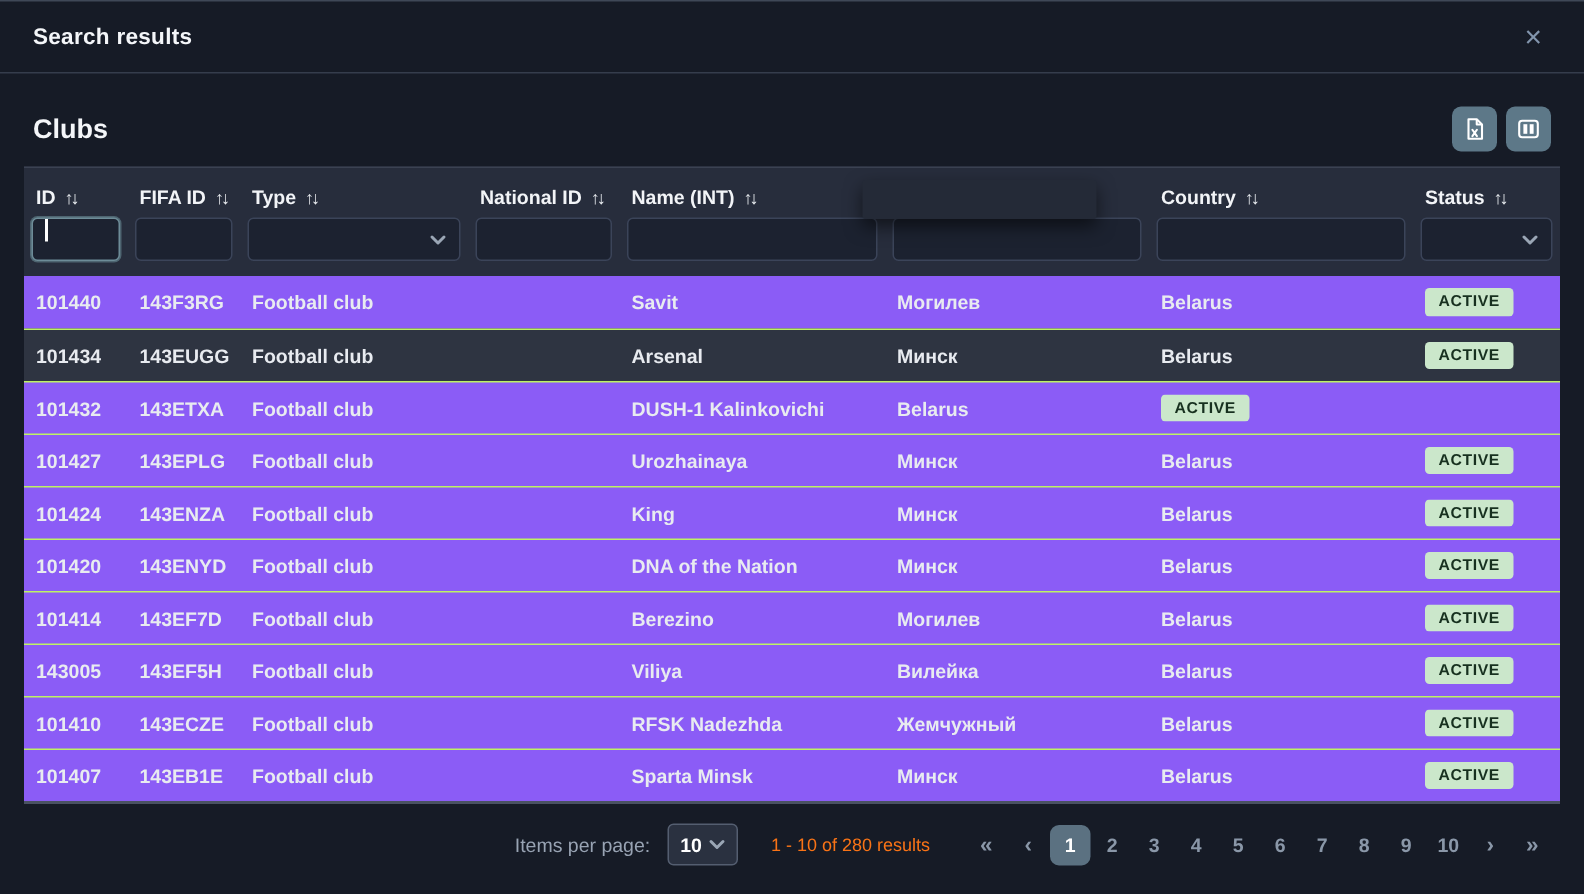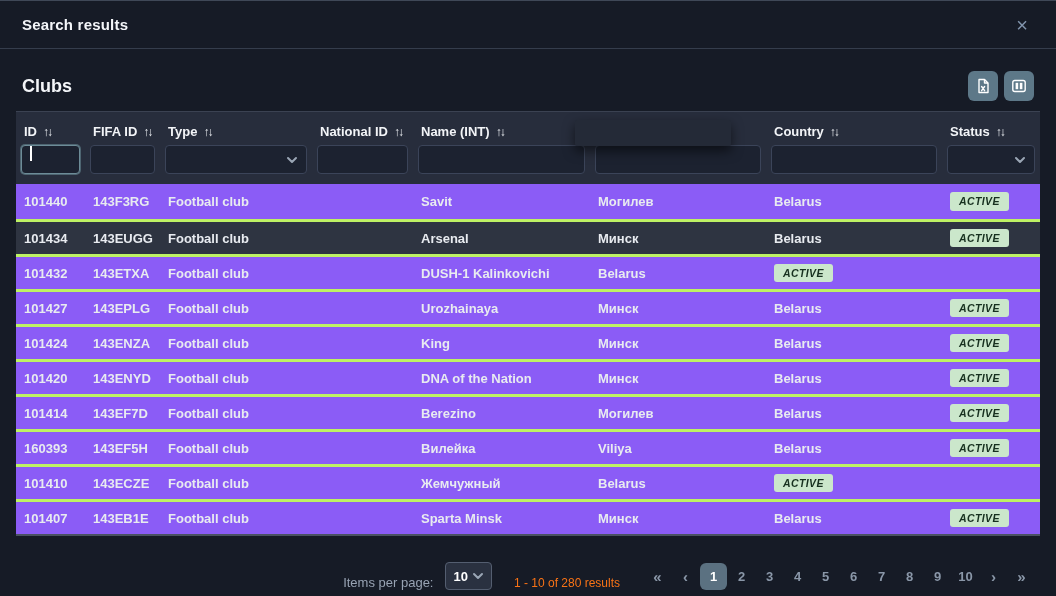--- a/index.html
+++ b/index.html
@@ -34,28 +34,28 @@
   .f-input.focused { border-color:#6d8c98; box-shadow:0 0 0 1px #4e6571; }
   .caret-bar { display:inline-block; width:1.5px; height:15px; background:#ffffff; vertical-align:middle; margin-top:-2px; }
   .f-select { display:flex; align-items:center; justify-content:flex-end; cursor:pointer; }
   .chev { width:12px; height:12px; }
   .chev polyline { fill:none; stroke:#9aa6b5; stroke-width:2; stroke-linecap:round; stroke-linejoin:round; }
 
   
   .float-box { position:absolute; left:559px; top:8px; width:156px; height:26px; background:#242a37; border-radius:2px; box-shadow:0 5px 12px rgba(0,0,0,.55); z-index:5; }
 
   .tbody { background:#8b5cf6; border-bottom:2px solid #4a5262; }
-  .tr { height:35px; align-items:center; border-top:3px solid #bef264; cursor:pointer; }
+  .tr { height:35px; align-items:center; border-top:1px solid #bef264; cursor:pointer; }
   .tr:first-child { border-top:none; }
   .tr.highlighted { background:#2e3441; }
   .td { padding:0 8px; font-size:13px; font-weight:600; color:#e8ebf0; white-space:nowrap; overflow:hidden; }
-  .badge { display:inline-block; background:#cbe7cb; color:#17301f; font-size:10.5px; font-weight:700; letter-spacing:.4px; padding:4px 9px; border-radius:3px; line-height:1;font-style:italic; }
-
-  
-  .footer { flex:1; display:flex; align-items:flex-end; justify-content:flex-end; padding:0 21px 6px 0; gap:8px; }
+  .badge { display:inline-block; background:#cbe7cb; color:#17301f; font-size:10.5px; font-weight:700; letter-spacing:.4px; padding:4px 9px; border-radius:3px; line-height:1; }
+
+  
+  .footer { flex:1; display:flex; align-items:center; justify-content:flex-end; padding:0 21px 6px 0; gap:8px; }
   .ipp-label { color:#98a3b3; font-size:13px; margin-right:4px; }
   .ipp-select { height:28px; min-width:44px; background:#2a3140; border:1px solid #545e70; border-radius:4px; display:flex; align-items:center; justify-content:center; gap:4px; padding:0 7px; cursor:pointer; }
   .ipp-select span { color:#ffffff; font-size:13px; font-weight:700; }
   .summary { color:#f97316; font-size:12px; margin:0 16px 0 14px; }
   .pager { display:flex; align-items:center; gap:1px; }
   .page-btn { min-width:27px; height:27px; display:flex; align-items:center; justify-content:center; color:#8a97a8; font-size:13px; font-weight:600; border-radius:6px; cursor:pointer; }
   .page-btn.arrow { font-size:15px; }
   .page-btn.active { background:#5b7181; color:#ffffff; }
 </style>
 </head>
@@ -231,34 +231,35 @@
         <div class="td">101414</div>
         <div class="td">143EF7D</div>
         <div class="td">Football club</div>
         <div class="td"></div>
         <div class="td">Berezino</div>
         <div class="td">Могилев</div>
         <div class="td">Belarus</div>
         <div class="td"><span class="badge">ACTIVE</span></div>
       </div>
       <div class="grid-row tr">
-        <div class="td">160393</div>
+        <div class="td">143005</div>
         <div class="td">143EF5H</div>
         <div class="td">Football club</div>
         <div class="td"></div>
+        <div class="td">Viliya</div>
         <div class="td">Вилейка</div>
-        <div class="td">Viliya</div>
         <div class="td">Belarus</div>
         <div class="td"><span class="badge">ACTIVE</span></div>
       </div>
       <div class="grid-row tr">
         <div class="td">101410</div>
         <div class="td">143ECZE</div>
         <div class="td">Football club</div>
         <div class="td"></div>
+        <div class="td">RFSK Nadezhda</div>
         <div class="td">Жемчужный</div>
         <div class="td">Belarus</div>
         <div class="td"><span class="badge">ACTIVE</span></div>
       </div>
       <div class="grid-row tr">
         <div class="td">101407</div>
         <div class="td">143EB1E</div>
         <div class="td">Football club</div>
         <div class="td"></div>
         <div class="td">Sparta Minsk</div>

